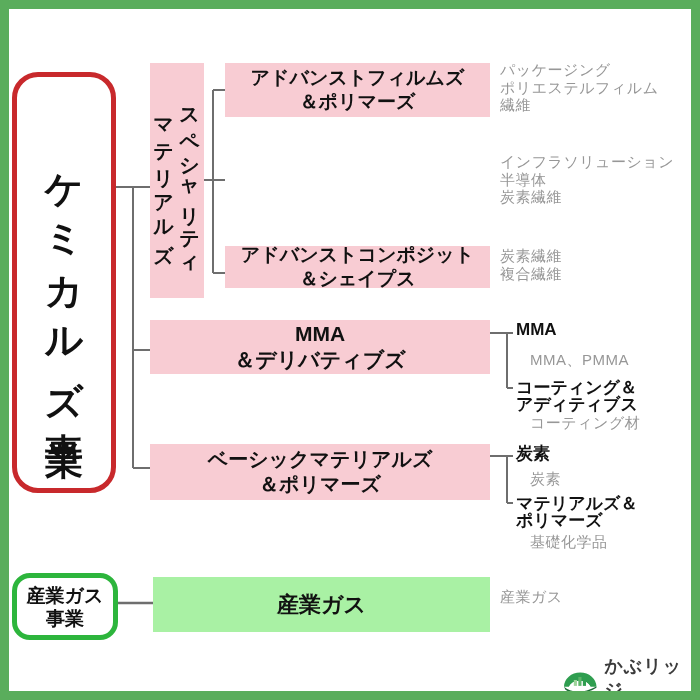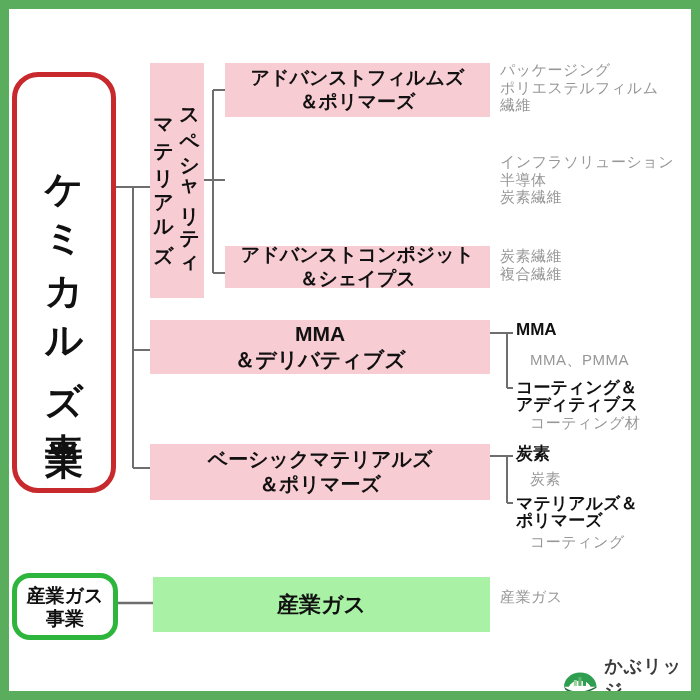--- a/index.html
+++ b/index.html
@@ -125,21 +125,21 @@
   <div class="subprod" style="top:414px;">コーティング材</div>
 
   <div class="box pink seg-box" style="top:444px;height:56px;">
     <span class="lbl" style="font-size:20px;line-height:25px;">ベーシックマテリアルズ
 ＆ポリマーズ</span>
   </div>
   <div class="sublabel" style="top:446px;">炭素</div>
   <div class="subprod" style="top:470px;">炭素</div>
   <div class="sublabel" style="top:495px;line-height:17px;">マテリアルズ＆
 ポリマーズ</div>
-  <div class="subprod" style="top:533px;">コーティング</div>
+  <div class="subprod" style="top:533px;">基礎化学品</div>
 
   <div class="box gas-root-box">
     <span class="lbl">産業ガス
 事業</span>
   </div>
   <div class="box lightgreen gas-box">
     <span class="lbl">産業ガス</span>
   </div>
   <div class="prod" style="top:588px;">産業ガス</div>
 

